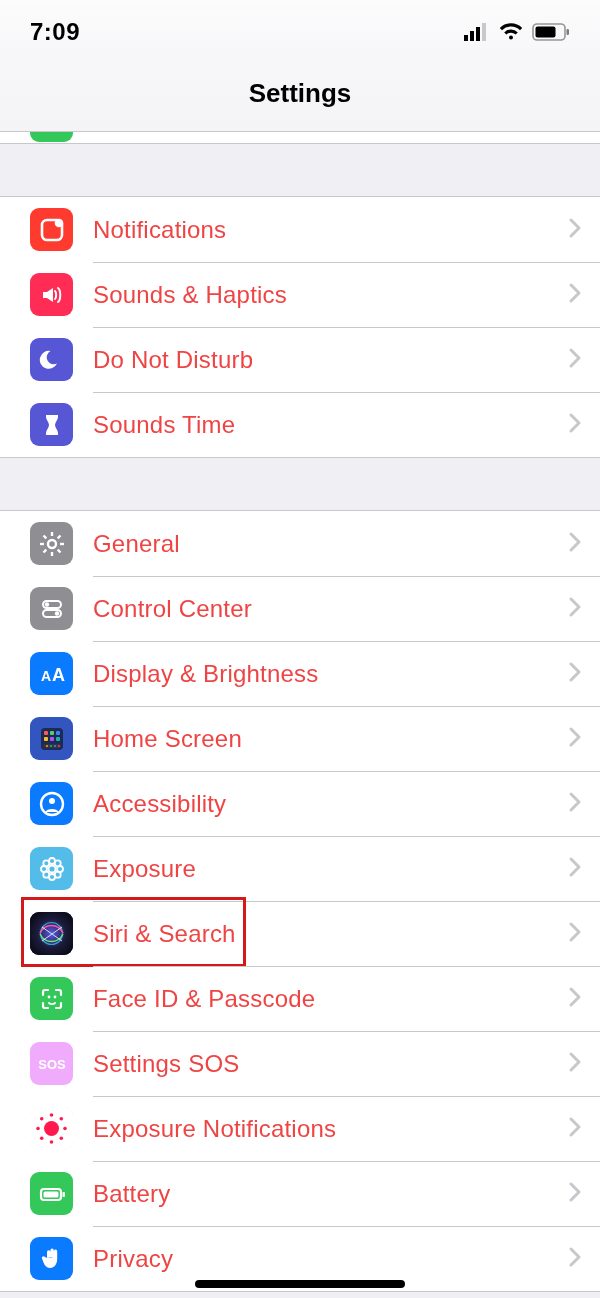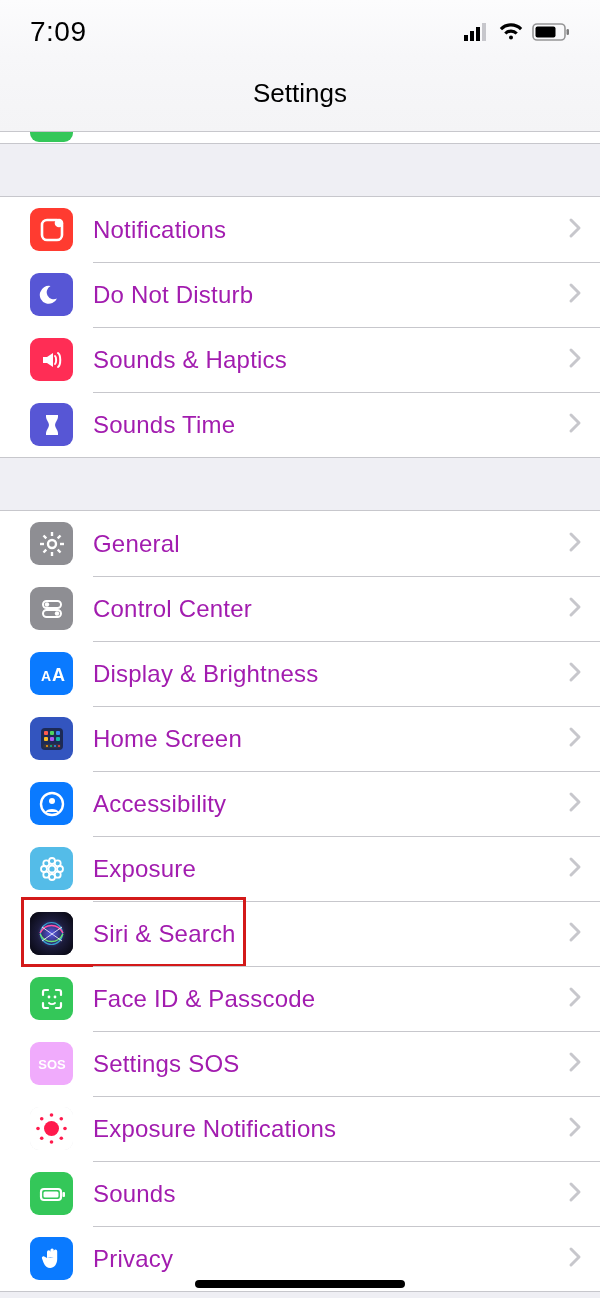--- a/index.html
+++ b/index.html
@@ -1,43 +1,43 @@
 <!DOCTYPE html>
 <html><head>
 <meta charset="utf-8">
 <style>
   * { box-sizing: border-box; margin: 0; padding: 0; }
   html, body { width: 600px; height: 1298px; font-family: -apple-system, "Helvetica Neue", Arial, sans-serif; background: #efeff4; overflow: hidden; }
   .screen { width: 600px; height: 1298px; position: relative; background: #efeff4; }
 
   
   .status-bar { height: 56px; display: flex; align-items: center; justify-content: space-between; padding: 8px 30px 0; background: linear-gradient(180deg,#fcfcfd,#f7f7f9); }
-  .status-time { font-size: 28px; font-weight: 400; letter-spacing: 0.5px; }
+  .status-time { font-size: 24px; font-weight: 700; letter-spacing: 0.5px; }
   .status-right { display: flex; align-items: center; gap: 8px; }
   .status-icon svg { display: block; }
 
   
   .nav { height: 76px; display: flex; align-items: center; justify-content: center; border-bottom: 0.5px solid #c7c7cc; background: linear-gradient(180deg,#f7f7f9,#f4f4f6); }
-  .nav-title { font-size: 26px; font-weight: 400; }
+  .nav-title { font-size: 26px; font-weight: 700; }
 
   
   .peek { background: #fff; height: 12px; border-bottom: 0.5px solid #c7c7cc; position: relative; }
   .peek-icon { position: absolute; left: 30px; bottom: 1px; width: 43px; height: 10px; border-radius: 0 0 9px 9px; background: #34c759; }
 
   
   .gap { height: 52px; }
 
   
   .group { background: #fff; border-top: 0.5px solid #c7c7cc; border-bottom: 0.5px solid #c7c7cc; }
 
   .row { display: flex; align-items: center; height: 65px; padding-left: 30px; padding-right: 18px; position: relative; }
   .row + .row::before { content:""; position:absolute; top:0; left:93px; right:0; height:0.5px; background:#c7c7cc; }
   .icon { width: 43px; height: 43px; border-radius: 9px; flex-shrink: 0; margin-right: 20px; display:flex; align-items:center; justify-content:center; }
   .icon svg { display:block; }
-  .label { flex: 1 1 auto; font-size: 24px; color:#a21caf; letter-spacing:0.2px; }
+  .label { flex: 1 1 auto; font-size: 24px; color:#ef4444; letter-spacing:0.2px; }
   .chev { flex-shrink:0; color:#c7c7cc; }
 
   
   .highlight-box { position:absolute; border:3px solid #d31919; left:21px; width:225px; top:-4px; height:70px; pointer-events:none; }
 
   
   .home-ind { position:absolute; left:50%; transform:translateX(-50%); bottom:10px; width:210px; height:8px; border-radius:4px; background:#000; }
 </style>
 </head>
 <body>
@@ -88,38 +88,38 @@
               <rect x="4" y="4" width="20" height="20" rx="5" fill="none" stroke="#fff" stroke-width="2.6"></rect>
               <circle cx="21" cy="7" r="4.3" fill="#fff"></circle>
             </svg>
           </div>
           <div class="label">Notifications</div>
           <div class="chev"><svg width="14" height="22" viewBox="0 0 14 22">
               <path d="M3 3l8 8-8 8" fill="none" stroke="#c7c7cc" stroke-width="3" stroke-linecap="round" stroke-linejoin="round"></path>
             </svg></div>
         </div>
         <div class="row">
-          <div class="icon" style="background: rgb(87, 86, 213);">
-            <svg width="28" height="28" viewBox="0 0 28 28">
-              <path d="M19 17.5A9 9 0 1112.5 5 7 7 0 0019 17.5z" fill="#fff"></path>
-            </svg>
-          </div>
-          <div class="label">Do Not Disturb</div>
-          <div class="chev"><svg width="14" height="22" viewBox="0 0 14 22">
-              <path d="M3 3l8 8-8 8" fill="none" stroke="#c7c7cc" stroke-width="3" stroke-linecap="round" stroke-linejoin="round"></path>
-            </svg></div>
-        </div>
-        <div class="row">
           <div class="icon" style="background: rgb(255, 45, 85);">
             <svg width="28" height="28" viewBox="0 0 28 28">
               <path d="M5 11h4l6-4v14l-6-4H5z" fill="#fff"></path>
               <path d="M17 10c1.5 1 1.5 7 0 8M20 7c3 2 3 12 0 14" stroke="#fff" stroke-width="2" fill="none" stroke-linecap="round"></path>
             </svg>
           </div>
           <div class="label">Sounds &amp; Haptics</div>
+          <div class="chev"><svg width="14" height="22" viewBox="0 0 14 22">
+              <path d="M3 3l8 8-8 8" fill="none" stroke="#c7c7cc" stroke-width="3" stroke-linecap="round" stroke-linejoin="round"></path>
+            </svg></div>
+        </div>
+        <div class="row">
+          <div class="icon" style="background: rgb(87, 86, 213);">
+            <svg width="28" height="28" viewBox="0 0 28 28">
+              <path d="M19 17.5A9 9 0 1112.5 5 7 7 0 0019 17.5z" fill="#fff"></path>
+            </svg>
+          </div>
+          <div class="label">Do Not Disturb</div>
           <div class="chev"><svg width="14" height="22" viewBox="0 0 14 22">
               <path d="M3 3l8 8-8 8" fill="none" stroke="#c7c7cc" stroke-width="3" stroke-linecap="round" stroke-linejoin="round"></path>
             </svg></div>
         </div>
         <div class="row">
           <div class="icon" style="background: rgb(87, 86, 213);">
             <svg width="28" height="28" viewBox="0 0 28 28">
               <path d="M8 4h12v2c0 3-3 5-3 8s3 5 3 8v2H8v-2c0-3 3-5 3-8s-3-5-3-8V4z" fill="#fff"></path>
             </svg>
           </div>
@@ -309,21 +309,21 @@
             </svg></div>
         </div>
         <div class="row">
           <div class="icon" style="background: rgb(52, 199, 89);">
             <svg width="30" height="28" viewBox="0 0 30 28">
               <rect x="4" y="9" width="20" height="11" rx="3" fill="none" stroke="#fff" stroke-width="2.2"></rect>
               <rect x="25.5" y="12" width="2.5" height="5" rx="1" fill="#fff"></rect>
               <rect x="6.5" y="11.5" width="15" height="6" rx="1.5" fill="#fff"></rect>
             </svg>
           </div>
-          <div class="label">Sounds</div>
+          <div class="label">Battery</div>
           <div class="chev"><svg width="14" height="22" viewBox="0 0 14 22">
               <path d="M3 3l8 8-8 8" fill="none" stroke="#c7c7cc" stroke-width="3" stroke-linecap="round" stroke-linejoin="round"></path>
             </svg></div>
         </div>
         <div class="row">
           <div class="icon" style="background: rgb(10, 122, 255);">
             <svg width="28" height="28" viewBox="0 0 28 28">
               <path d="M9 13V7a1.7 1.7 0 113.4 0v5M12.4 12V5.2a1.7 1.7 0 113.4 0V12M15.8 12V6.2a1.7 1.7 0 113.4 0V14c0 5-3 9-7 9-3 0-5-1.5-6.5-5L4 13.5c-.6-1.3.9-2.6 2.2-2l2.8 1.5" fill="#fff"></path>
             </svg>
           </div>

